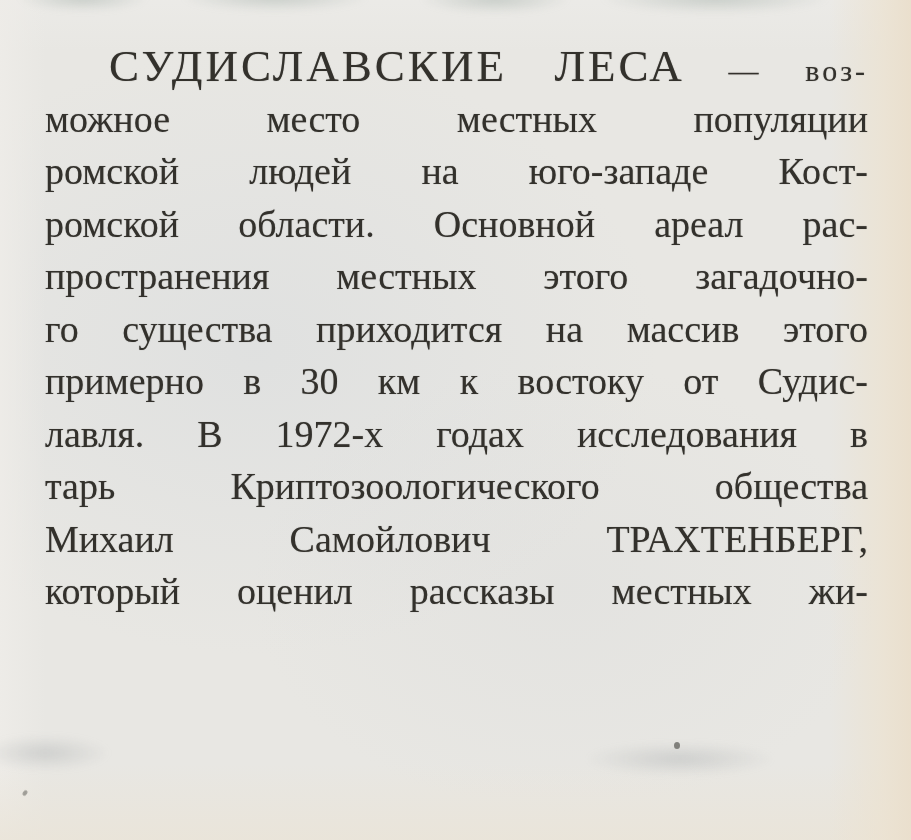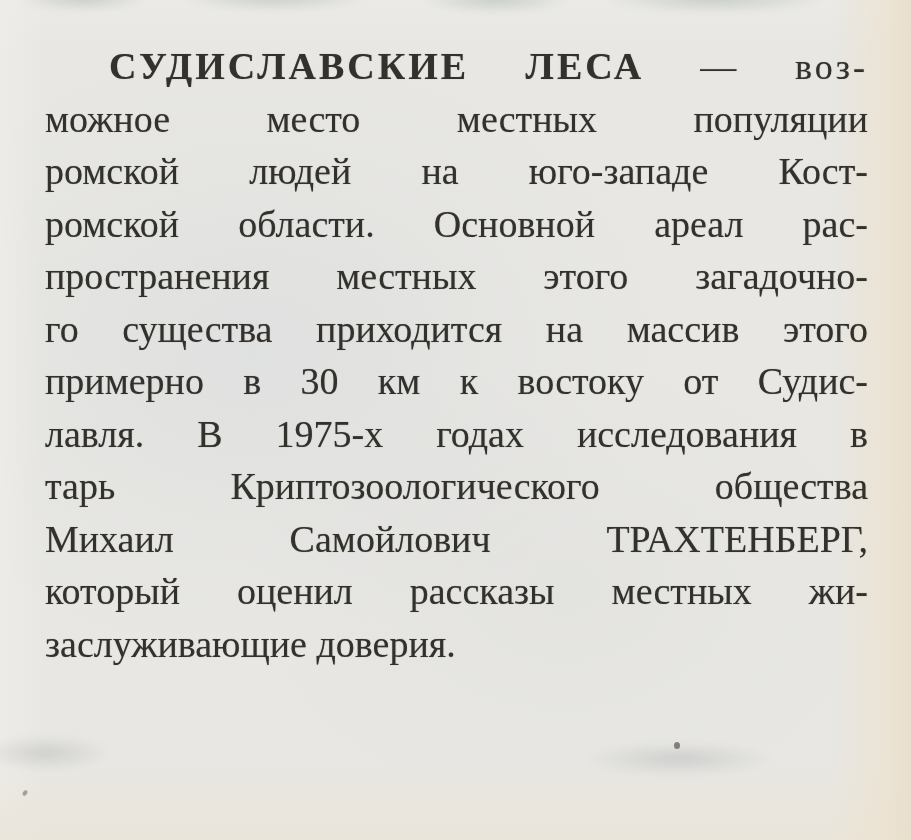--- a/index.html
+++ b/index.html
@@ -40,27 +40,27 @@
   }
   .line {
     height: 52.5px;
     text-align: justify;
     text-align-last: justify;
     overflow: visible;
   }
   .line.indent { padding-left: 64px; }
   .line.last { text-align-last: left; }
   .seg-bold {
-    font-weight: bold;
-    font-size: 38px;
+    font-weight: normal;
+    font-size: 45px;
     letter-spacing: 3px;
     margin-top: 16px;
   }
   .seg-headrest {
-    font-size: 36px;
+    font-size: 30px;
     letter-spacing: 3px;
   }
   
   .art { position: absolute; pointer-events: none; }
   .smudge {
     border-radius: 50%;
     filter: blur(3px);
   }
   .smudge-green {
     background: radial-gradient(closest-side, rgba(142,158,150,0.38), rgba(142,158,150,0.0));
@@ -101,20 +101,19 @@
   <div class="art" id="speck-1"></div>
 
   <div class="text-block">
       <div class="line indent"><span class="seg-bold">СУДИСЛАВСКИЕ ЛЕСА</span><span class="seg-headrest"> — воз-</span></div>
       <div class="line"><span>можное место местных популяции</span></div>
       <div class="line"><span>ромской людей на юго-западе Кост-</span></div>
       <div class="line"><span>ромской области. Основной ареал рас-</span></div>
       <div class="line"><span>пространения местных этого загадочно-</span></div>
       <div class="line"><span>го существа приходится на массив этого</span></div>
       <div class="line"><span>примерно в 30 км к востоку от Судис-</span></div>
-      <div class="line"><span>лавля. В 1975-х годах исследования в</span></div>
+      <div class="line"><span>лавля. В 1972-х годах исследования в</span></div>
       <div class="line"><span>тарь Криптозоологического общества</span></div>
       <div class="line"><span>Михаил Самойлович ТРАХТЕНБЕРГ,</span></div>
       <div class="line"><span>который оценил рассказы местных жи-</span></div>
-      <div class="line last"><span>заслуживающие доверия.</span></div>
     </div>
 
 </div>
 
 </body></html>

